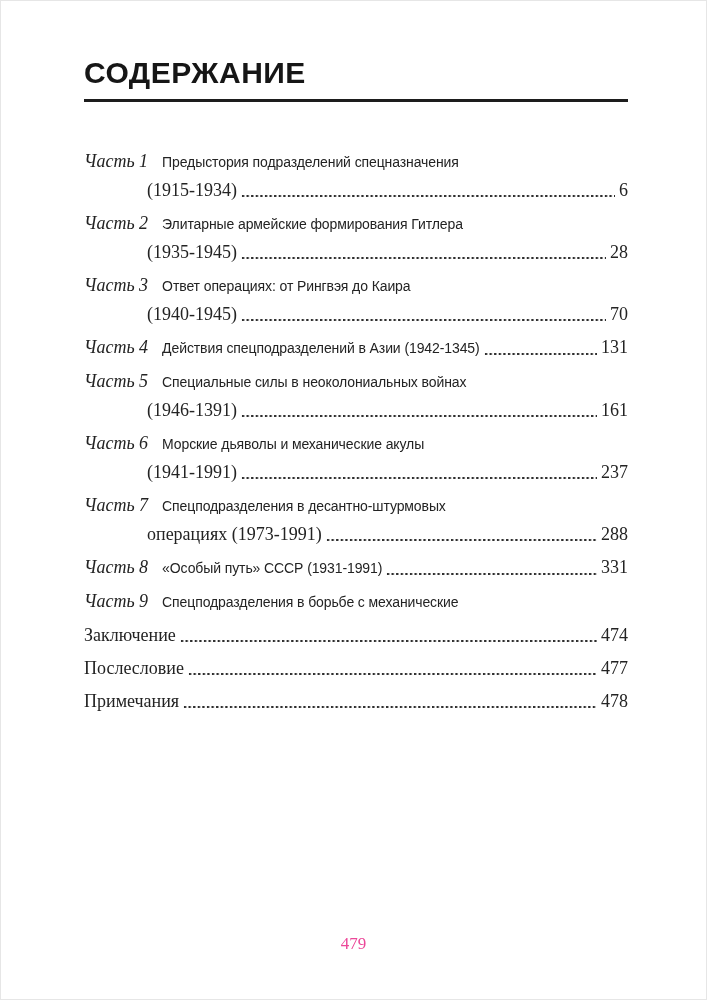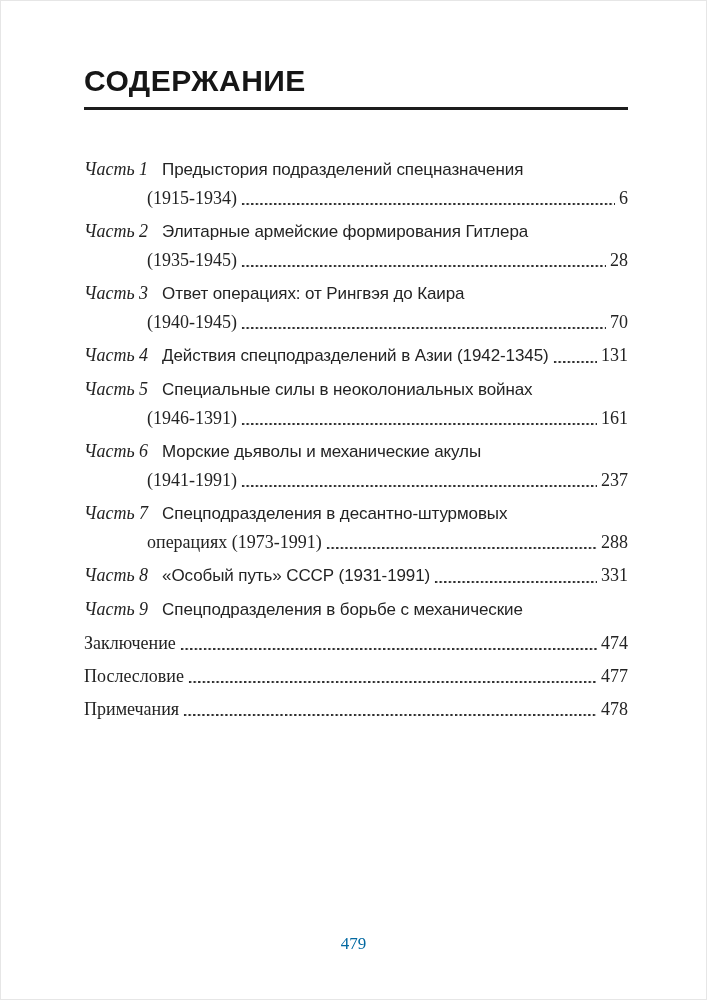--- a/index.html
+++ b/index.html
@@ -8,21 +8,21 @@
     height: 1000px;
     background: #ffffff;
     position: relative;
     overflow: hidden;
     box-shadow: inset 0 0 0 1px #e6e6e6;
     color: #1f1f1f;
     font-family: "Liberation Serif", serif;
   }
   .page {
     position: absolute;
-    top: 64px;
+    top: 56px;
     left: 84px;
     right: 79px;
   }
   .page-title {
     margin: 0;
     font-family: "Liberation Sans", sans-serif;
     font-weight: 700;
     font-size: 30px;
     line-height: 34px;
     letter-spacing: 0.5px;
@@ -52,21 +52,21 @@
   }
   .part-label {
     font-family: "Liberation Serif", serif;
     font-style: italic;
     white-space: pre;
     margin-right: 14px;
     flex: 0 0 auto;
   }
   .entry-title {
     font-family: "Liberation Sans", sans-serif;
-    font-size: 17px;
+    font-size: 14px;
     letter-spacing: -0.1px;
     flex: 0 1 auto;
   }
   .entry-title.serif-title {
     font-family: "Liberation Serif", serif;
     font-size: 18px;
     letter-spacing: 0;
   }
   .line2-text {
     font-family: "Liberation Serif", serif;
@@ -89,21 +89,21 @@
     text-align: right;
   }
   .footer-page {
     position: absolute;
     top: 934px;
     left: 0;
     right: 0;
     text-align: center;
     font-family: "Liberation Serif", serif;
     font-size: 17px;
-    color: #0369a1;
+    color: #ec4899;
   }
 </style>
 </head>
 <body>
 
 <div class="page">
   <h1 class="page-title">СОДЕРЖАНИЕ</h1>
   <hr class="title-rule">
   <div class="toc" id="toc">
 

